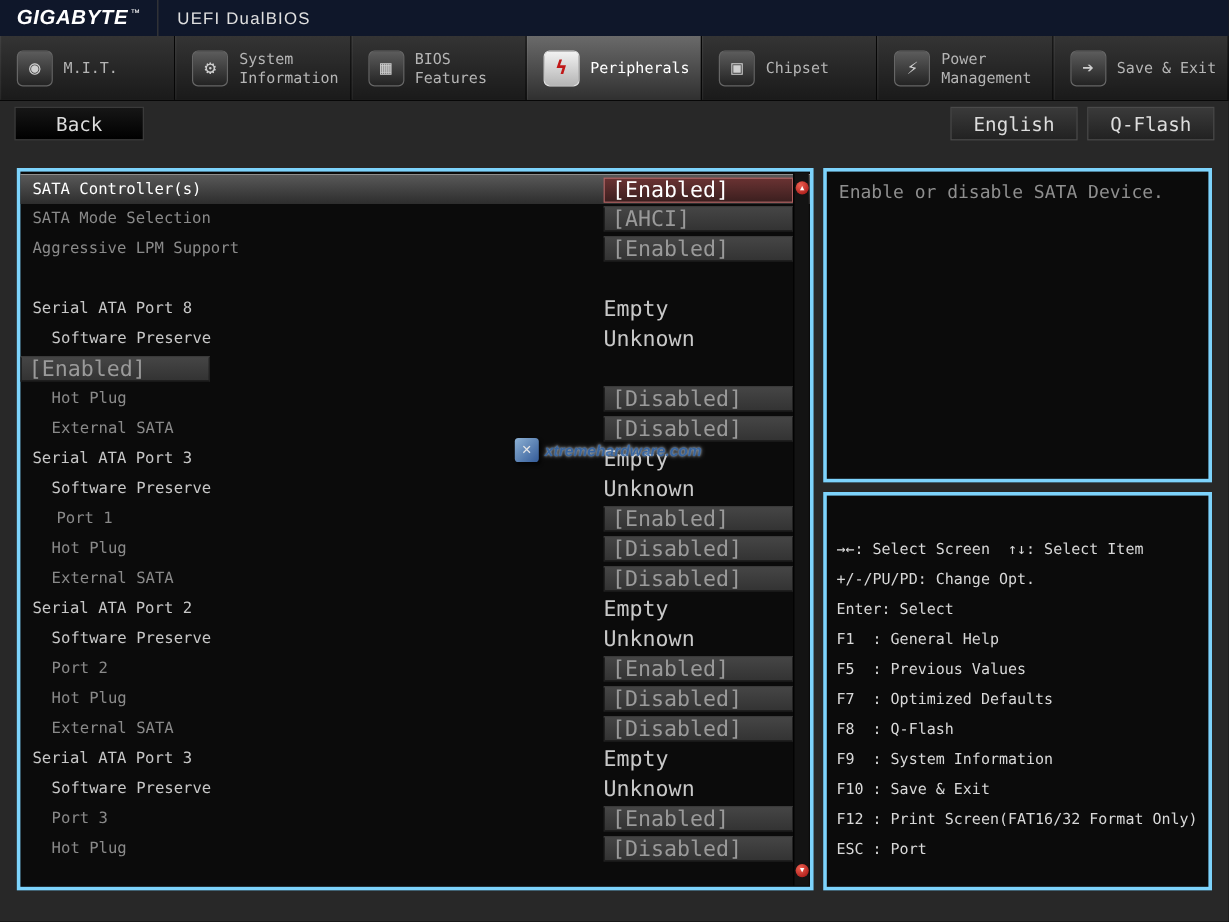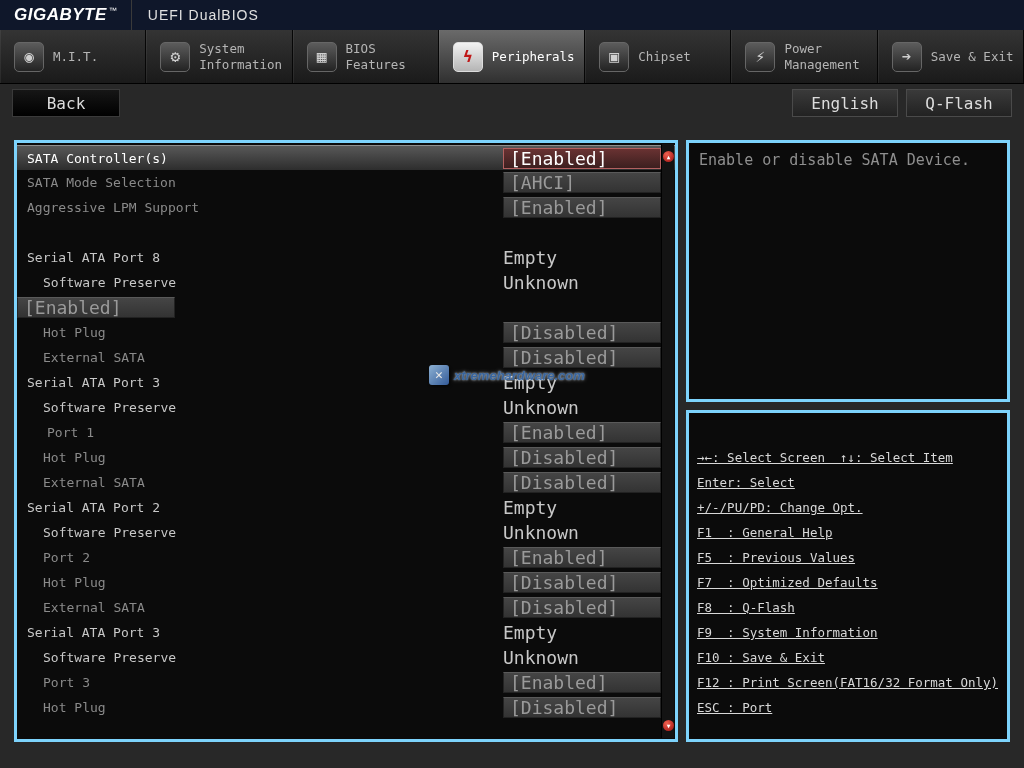--- a/index.html
+++ b/index.html
@@ -58,21 +58,21 @@
                   background:radial-gradient(circle at 35% 30%, #f06050, #9c0e0e);
                   color:#fff; font-size:6px; line-height:11px; text-align:center; cursor:pointer; }
   .scroll-arrow.up { top:7px; }
   .scroll-arrow.down { bottom:7px; }
 
   
   .rightcol { flex:1; display:flex; flex-direction:column; }
   .help-box { height:262px; padding:8px 10px; }
   .help-text { font-size:15px; color:#8f8f8f; }
   .keys-box { flex:1; margin-top:8px; padding:32px 8px 0; }
-  .key-line { height:25px; line-height:25px; font-size:12.5px; color:#d8d8d8; white-space:pre; overflow:hidden;text-decoration:underline; }
+  .key-line { height:25px; line-height:25px; font-size:12.5px; color:#d8d8d8; white-space:pre; overflow:hidden; }
 
   
   .watermark { position:absolute; left:412px; top:222px; display:flex; align-items:center; gap:5px; opacity:0.9; pointer-events:none; }
   .wm-x { width:20px; height:20px; border-radius:3px; background:linear-gradient(135deg,#9cc4ea,#3864a8);
           color:#fff; font-size:13px; line-height:20px; text-align:center; font-weight:bold;
           box-shadow:1px 2px 3px rgba(0,0,0,0.6); }
   .wm-text { font-family:"Liberation Sans", sans-serif; font-style:italic; font-weight:bold; font-size:13px;
              color:#3e6fae; text-shadow:0 0 2px #cfe2f5, 0 0 4px rgba(255,255,255,0.5); }
 </style>
 </head>
@@ -244,22 +244,22 @@
         <span class="wm-text">xtremehardware.com</span>
       </div>
     </section>
 
     <aside class="rightcol">
       <div class="panel help-box">
         <p class="help-text">Enable or disable SATA Device.</p>
       </div>
       <div class="panel keys-box">
           <div class="key-line">→←: Select Screen  ↑↓: Select Item</div>
+          <div class="key-line">+/-/PU/PD: Change Opt.</div>
           <div class="key-line">Enter: Select</div>
-          <div class="key-line">+/-/PU/PD: Change Opt.</div>
           <div class="key-line">F1  : General Help</div>
           <div class="key-line">F5  : Previous Values</div>
           <div class="key-line">F7  : Optimized Defaults</div>
           <div class="key-line">F8  : Q-Flash</div>
           <div class="key-line">F9  : System Information</div>
           <div class="key-line">F10 : Save &amp; Exit</div>
           <div class="key-line">F12 : Print Screen(FAT16/32 Format Only)</div>
           <div class="key-line">ESC : Port</div>
         </div>
     </aside>

